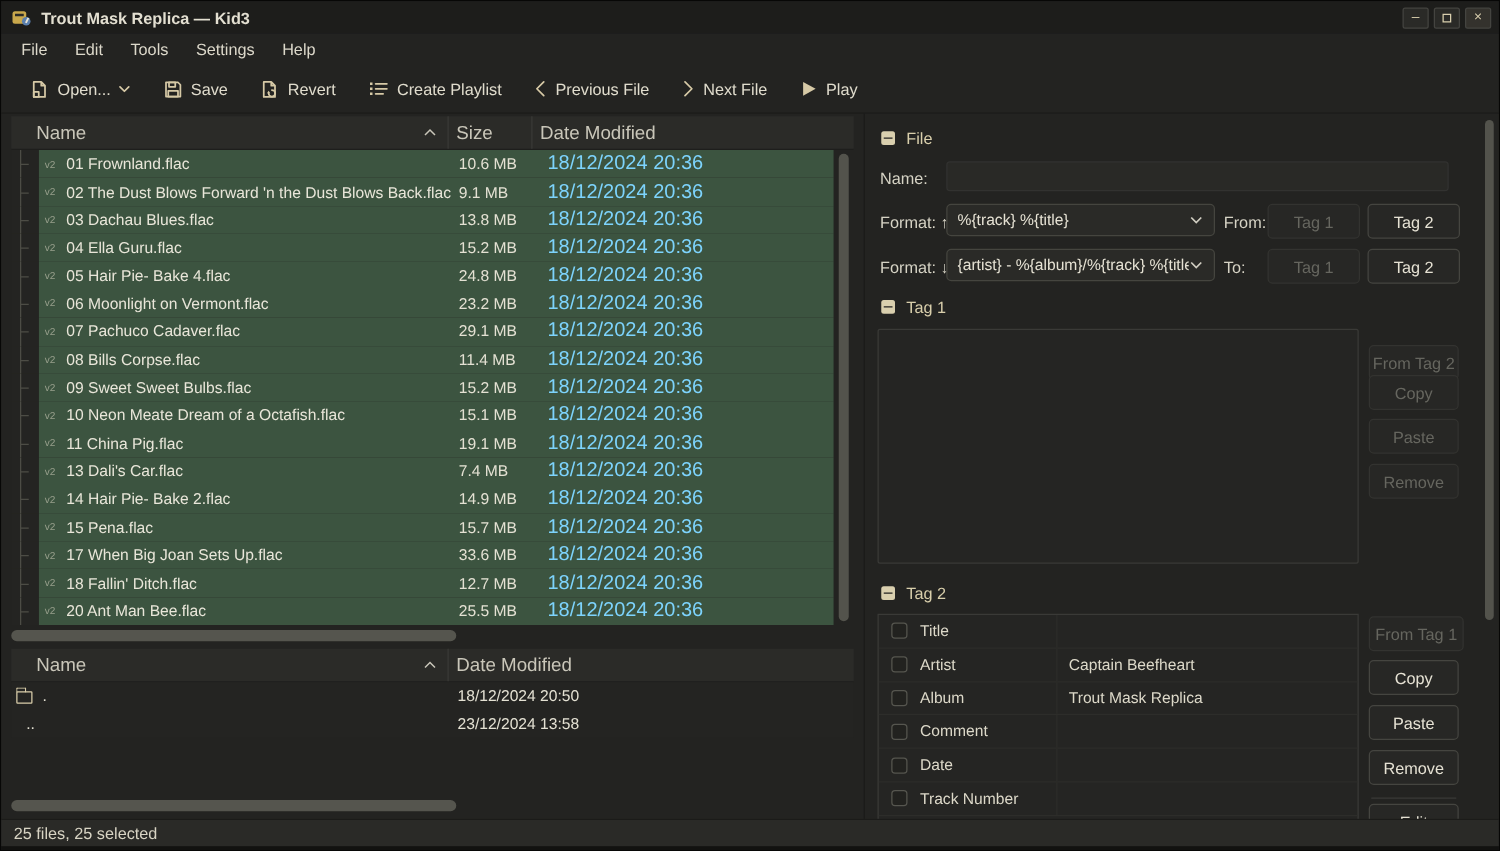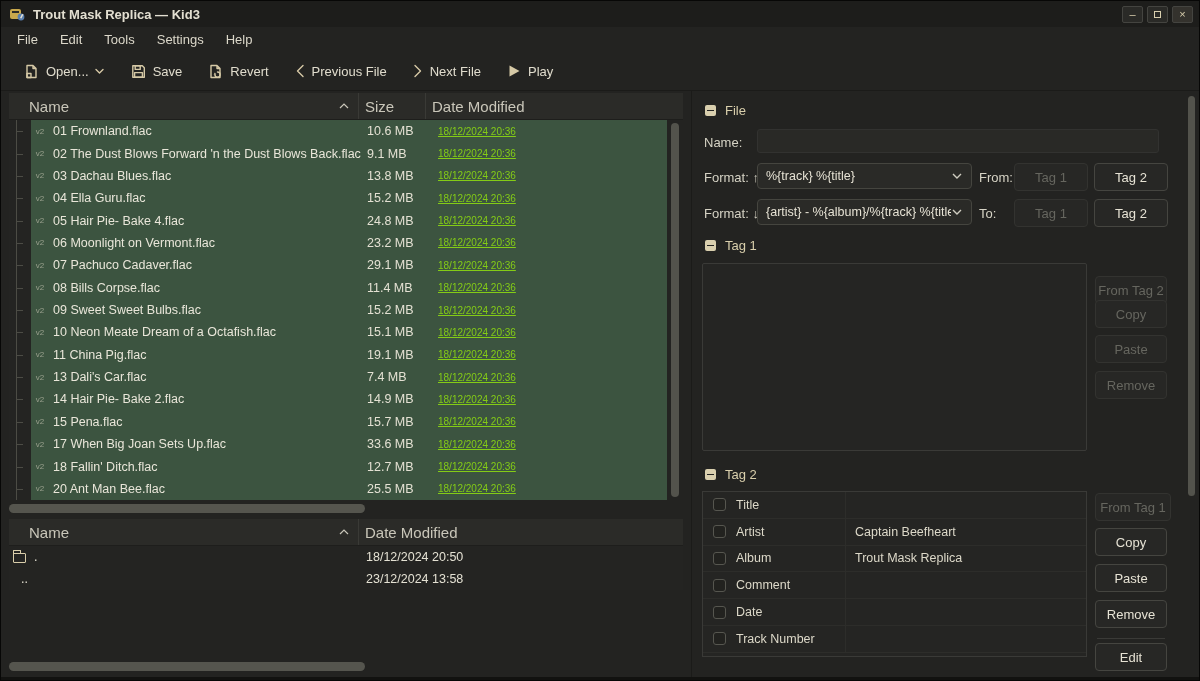--- a/index.html
+++ b/index.html
@@ -50,21 +50,21 @@
 
   .file-rows { height:380px; display:flex; flex-direction:column; overflow:hidden; background:#242422; width:658px; }
   .frow { flex:1 1 0; display:flex; align-items:stretch; }
   .tree-cell { width:22px; flex:0 0 auto; position:relative; background:#242422; }
   .tree-cell::before { content:""; position:absolute; left:7px; top:0; bottom:0; width:1px; background:#4c4c45; }
   .tree-cell::after  { content:""; position:absolute; left:7px; top:50%; width:7px; height:1px; background:#4c4c45; }
   .frow-sel { flex:1; display:grid; grid-template-columns:336px 67px 1fr; background:#3c5440; align-items:center; }
   .fname { display:flex; align-items:center; gap:6px; padding-left:2px; color:#e9e6d9; font-size:12.5px; white-space:nowrap; overflow:hidden; }
   .v2badge { font-size:8px; color:#99a08d; flex:0 0 14px; text-align:center; }
   .fsize { text-align:left; padding-right:5px; color:#e4e1d3; font-size:12.5px; white-space:nowrap; }
-  .fdate { padding-left:4px; color:#84cc16; font-size:10px; white-space:nowrap;text-decoration:underline; }
+  .fdate { padding-left:4px; color:#7dd3fc; font-size:16px; white-space:nowrap; }
 
   .vscroll-files { position:absolute; left:670px; top:32px; width:8px; height:374px; background:#53534c; border-radius:4px; }
   .hscroll1 { margin-top:4px; width:356px; height:9px; background:#55554e; border-radius:5px; }
   .hscroll2 { position:absolute; left:8px; bottom:6px; width:356px; height:9px; background:#55554e; border-radius:5px; }
 
   .dir-table { margin-top:6px; width:674px; }
   .drow { height:22px; display:grid; grid-template-columns:350px 1fr; align-items:center; background:#242422; }
   .dname { display:flex; align-items:center; gap:8px; padding-left:4px; color:#e4e1d3; font-size:12.5px; }
   .ddate { padding-left:7px; color:#e4e1d3; font-size:12.5px; }
   .folder-icon { width:13px; height:10px; border:1px solid #d9cdaa; border-radius:1px; position:relative; margin-top:2px; }
@@ -146,20 +146,29 @@
     </div>
     <div class="tb-btn">
       <svg width="15" height="15" viewBox="0 0 15 15">
         <path class="icon-stroke" d="M3 1.5 h6 l3 3 V13.5 H3 z M9 1.5 v3 h3"></path>
         <path class="icon-stroke" d="M9.5 8 a2.6 2.6 0 1 1 -2.6 2.6"></path>
         <path class="icon-fill" d="M5.6 10.6 l1.3-2.1 l1.3 2.1 z"></path>
       </svg>
       <span>Revert</span>
     </div>
     <div class="tb-btn">
+      <svg width="16" height="14" viewBox="0 0 16 14">
+        <rect class="icon-fill" x="1" y="2" width="2" height="2"></rect>
+        <rect class="icon-fill" x="1" y="6" width="2" height="2"></rect>
+        <rect class="icon-fill" x="1" y="10" width="2" height="2"></rect>
+        <path class="icon-stroke" d="M5.5 3 h9 M5.5 7 h9 M5.5 11 h6"></path>
+      </svg>
+      <span>Create Playlist</span>
+    </div>
+    <div class="tb-btn">
       <svg width="10" height="14" viewBox="0 0 10 14">
         <path class="icon-stroke" stroke-width="1.7" d="M8 1.5 L2.5 7 L8 12.5"></path>
       </svg>
       <span>Previous File</span>
     </div>
     <div class="tb-btn">
       <svg width="10" height="14" viewBox="0 0 10 14">
         <path class="icon-stroke" stroke-width="1.7" d="M2 1.5 L7.5 7 L2 12.5"></path>
       </svg>
       <span>Next File</span>
@@ -539,14 +548,17 @@
       <div class="btn" style="left:403px; top:437px; width:72px;">Copy</div>
       <div class="btn" style="left:403px; top:473px; width:72px;">Paste</div>
       <div class="btn" style="left:403px; top:509px; width:72px;">Remove</div>
       <div class="btn-divider" style="top:547px;"></div>
       <div class="btn" style="left:403px; top:552px; width:72px;">Edit</div>
 
       <div class="vscroll-right"></div>
     </div>
   </div>
 
+  <div class="statusbar">
+    <span>25 files, 25 selected</span>
+  </div>
   <div class="bottom-edge"></div>
 </div>
 
 </body></html>

